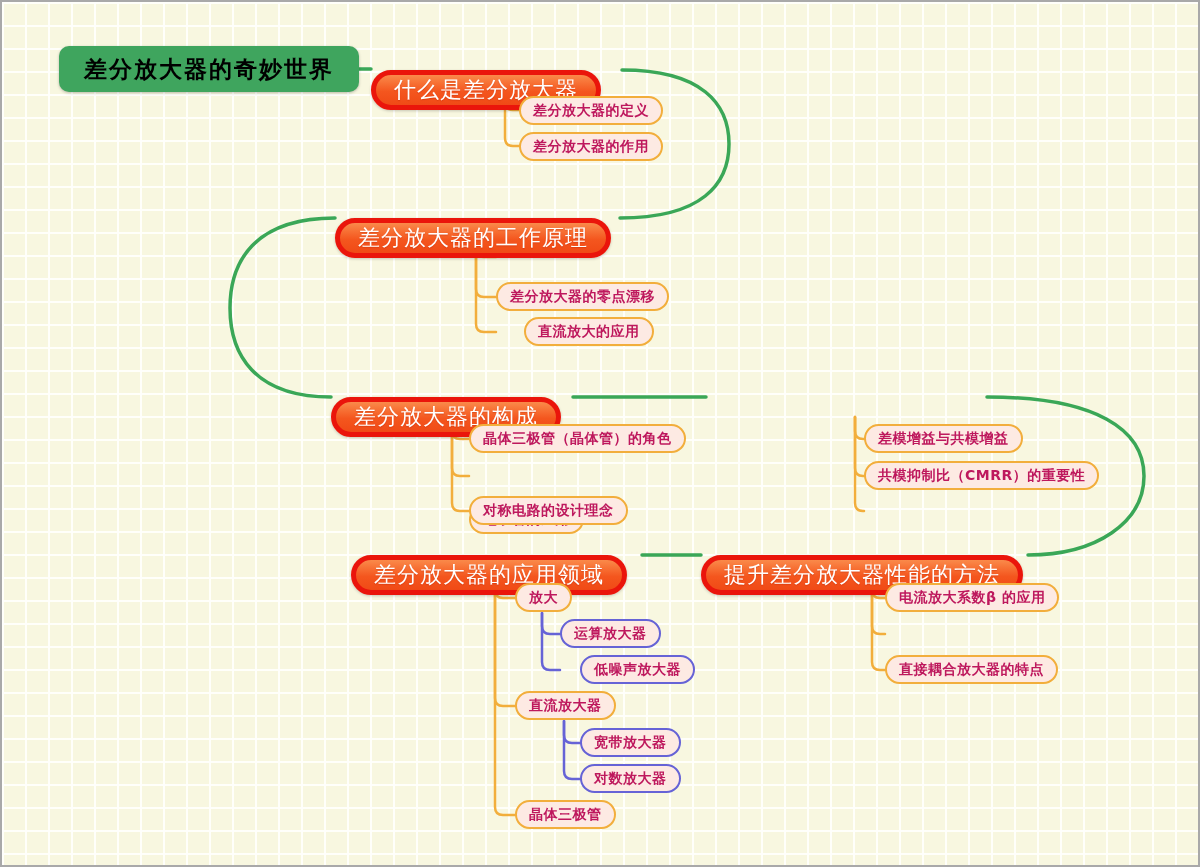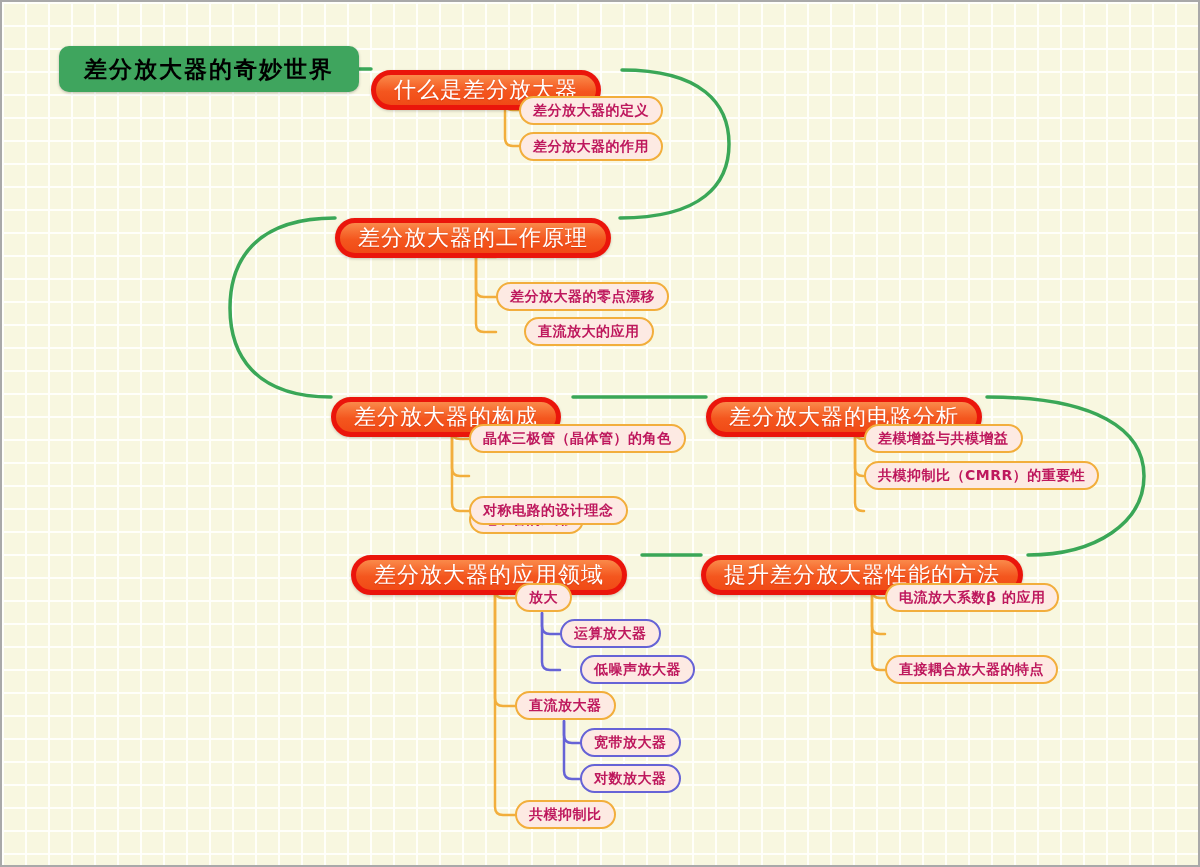--- a/index.html
+++ b/index.html
@@ -76,21 +76,20 @@
       <path d="M562 719 L562 733 Q562 741 570 741 L578 741"></path>
       <path d="M562 719 L562 769 Q562 777 570 777 L578 777"></path>
     </g>
   </svg>
 
   <div class="node root" style="left:57px;top:44px;">差分放大器的奇妙世界</div>
 
   <div class="node branch" style="left:369px;top:48px;">什么是差分放大器</div>
   <div class="node branch" style="left:333px;top:196px;">差分放大器的工作原理</div>
   <div class="node branch" style="left:329px;top:375px;">差分放大器的构成</div>
-  <div class="node branch" style="left:704px;top:375px;">差分放大器的电路分析</div>
   <div class="node branch" style="left:349px;top:533px;">差分放大器的应用领域</div>
   <div class="node branch" style="left:699px;top:533px;">提升差分放大器性能的方法</div>
 
   <div class="node sub" style="left:517px;top:94px;">差分放大器的定义</div>
   <div class="node sub" style="left:517px;top:130px;">差分放大器的作用</div>
 
   <div class="node sub" style="left:494px;top:280px;">差分放大器的零点漂移</div>
   <div class="node sub" style="left:522px;top:315px;">直流放大的应用</div>
 
   <div class="node sub" style="left:467px;top:422px;">晶体三极管（晶体管）的角色</div>
@@ -99,18 +98,18 @@
 
   <div class="node sub" style="left:862px;top:459px;">共模抑制比（CMRR）的重要性</div>
   <div class="node sub" style="left:862px;top:422px;">差模增益与共模增益</div>
 
   <div class="node sub" style="left:513px;top:581px;">放大</div>
   <div class="node sub lv3" style="left:558px;top:617px;">运算放大器</div>
   <div class="node sub lv3" style="left:578px;top:653px;">低噪声放大器</div>
   <div class="node sub" style="left:513px;top:689px;">直流放大器</div>
   <div class="node sub lv3" style="left:578px;top:726px;">宽带放大器</div>
   <div class="node sub lv3" style="left:578px;top:762px;">对数放大器</div>
-  <div class="node sub" style="left:513px;top:798px;">共模抑制比</div>
+  <div class="node sub" style="left:513px;top:798px;">晶体三极管</div>
 
   <div class="node sub" style="left:883px;top:581px;">电流放大系数β 的应用</div>
   <div class="node sub" style="left:883px;top:653px;">直接耦合放大器的特点</div>
 
 </div>
 
 </body></html>

